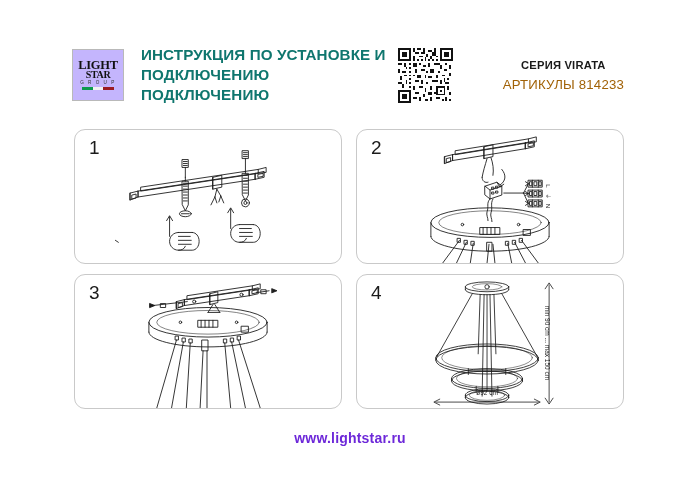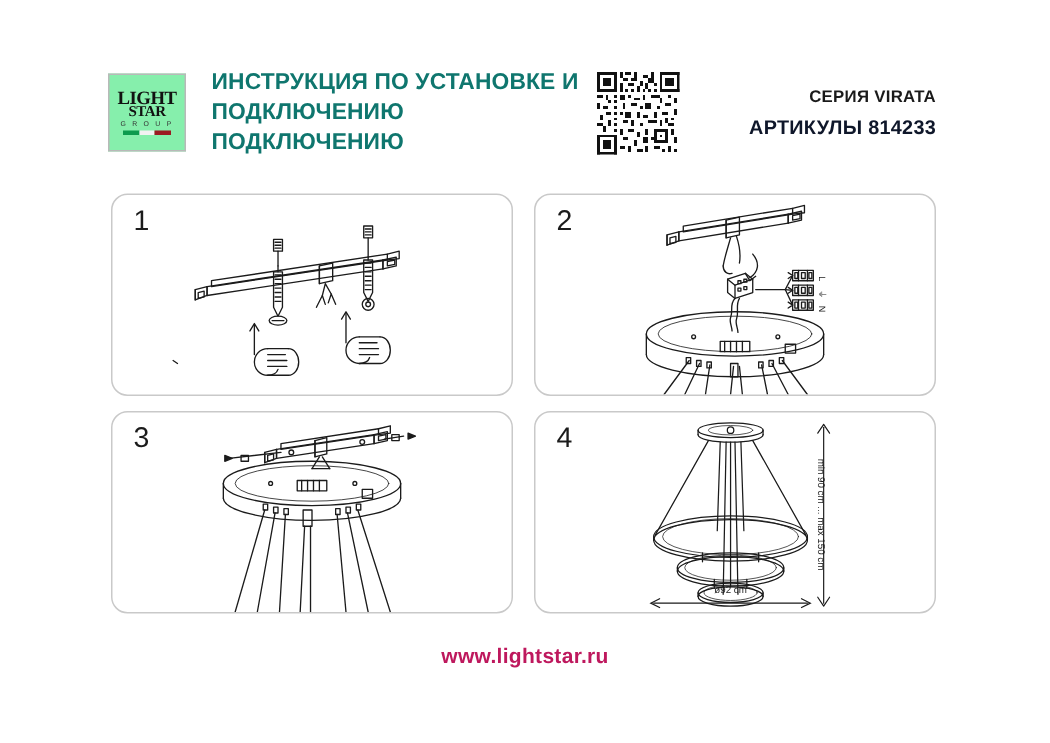--- a/index.html
+++ b/index.html
@@ -22,21 +22,21 @@
     left:72px;top:45px;
     width:556px;height:60px;
     display:flex;align-items:center;
   }
   .logo-box{
     width:52px;height:52px;
     border:1px solid #b9b9b9;
     box-sizing:border-box;
     display:flex;flex-direction:column;
     align-items:center;justify-content:center;
-    background:#86efac;
+    background:#c4b5fd;
     flex:0 0 auto;
   }
   .logo-word{
     font-family:"Liberation Serif", serif;
     font-weight:bold;
     color:#111;
     line-height:0.92;
     letter-spacing:-0.3px;
     font-size:12.5px;
     text-align:center;
@@ -69,29 +69,29 @@
 
   .qr{
     margin-left:12px;
     width:55px;height:55px;
     flex:0 0 auto;
   }
   .qr svg{display:block;}
 
   .codes{
     margin-left:auto;
-    text-align:right;
+    text-align:center;
     padding-right:4px;
   }
   .codes .series{
     font-size:11.2px;font-weight:bold;color:#1a1a1a;
     letter-spacing:0.2px;
   }
   .codes .art{
-    font-size:13.2px;font-weight:bold;color:#0f172a;
+    font-size:13.2px;font-weight:normal;color:#a16207;
     margin-top:6px;letter-spacing:0.2px;
   }
 
   
   .panel{
     position:absolute;
     border:1px solid #c9c9c9;
     border-radius:11px;
     box-sizing:border-box;
     background:#fff;
@@ -115,21 +115,21 @@
   
   .footer{
     position:absolute;
     left:0;top:429px;width:700px;
     text-align:center;
   }
   .footer .url{
     display:inline-block;
     font-size:14px;
     font-weight:bold;
-    color:#be185d;
+    color:#6d28d9;
     letter-spacing:0.2px;
   }
 </style>
 </head>
 <body>
 
 <div class="sheet">
 
   <div class="header">
 

